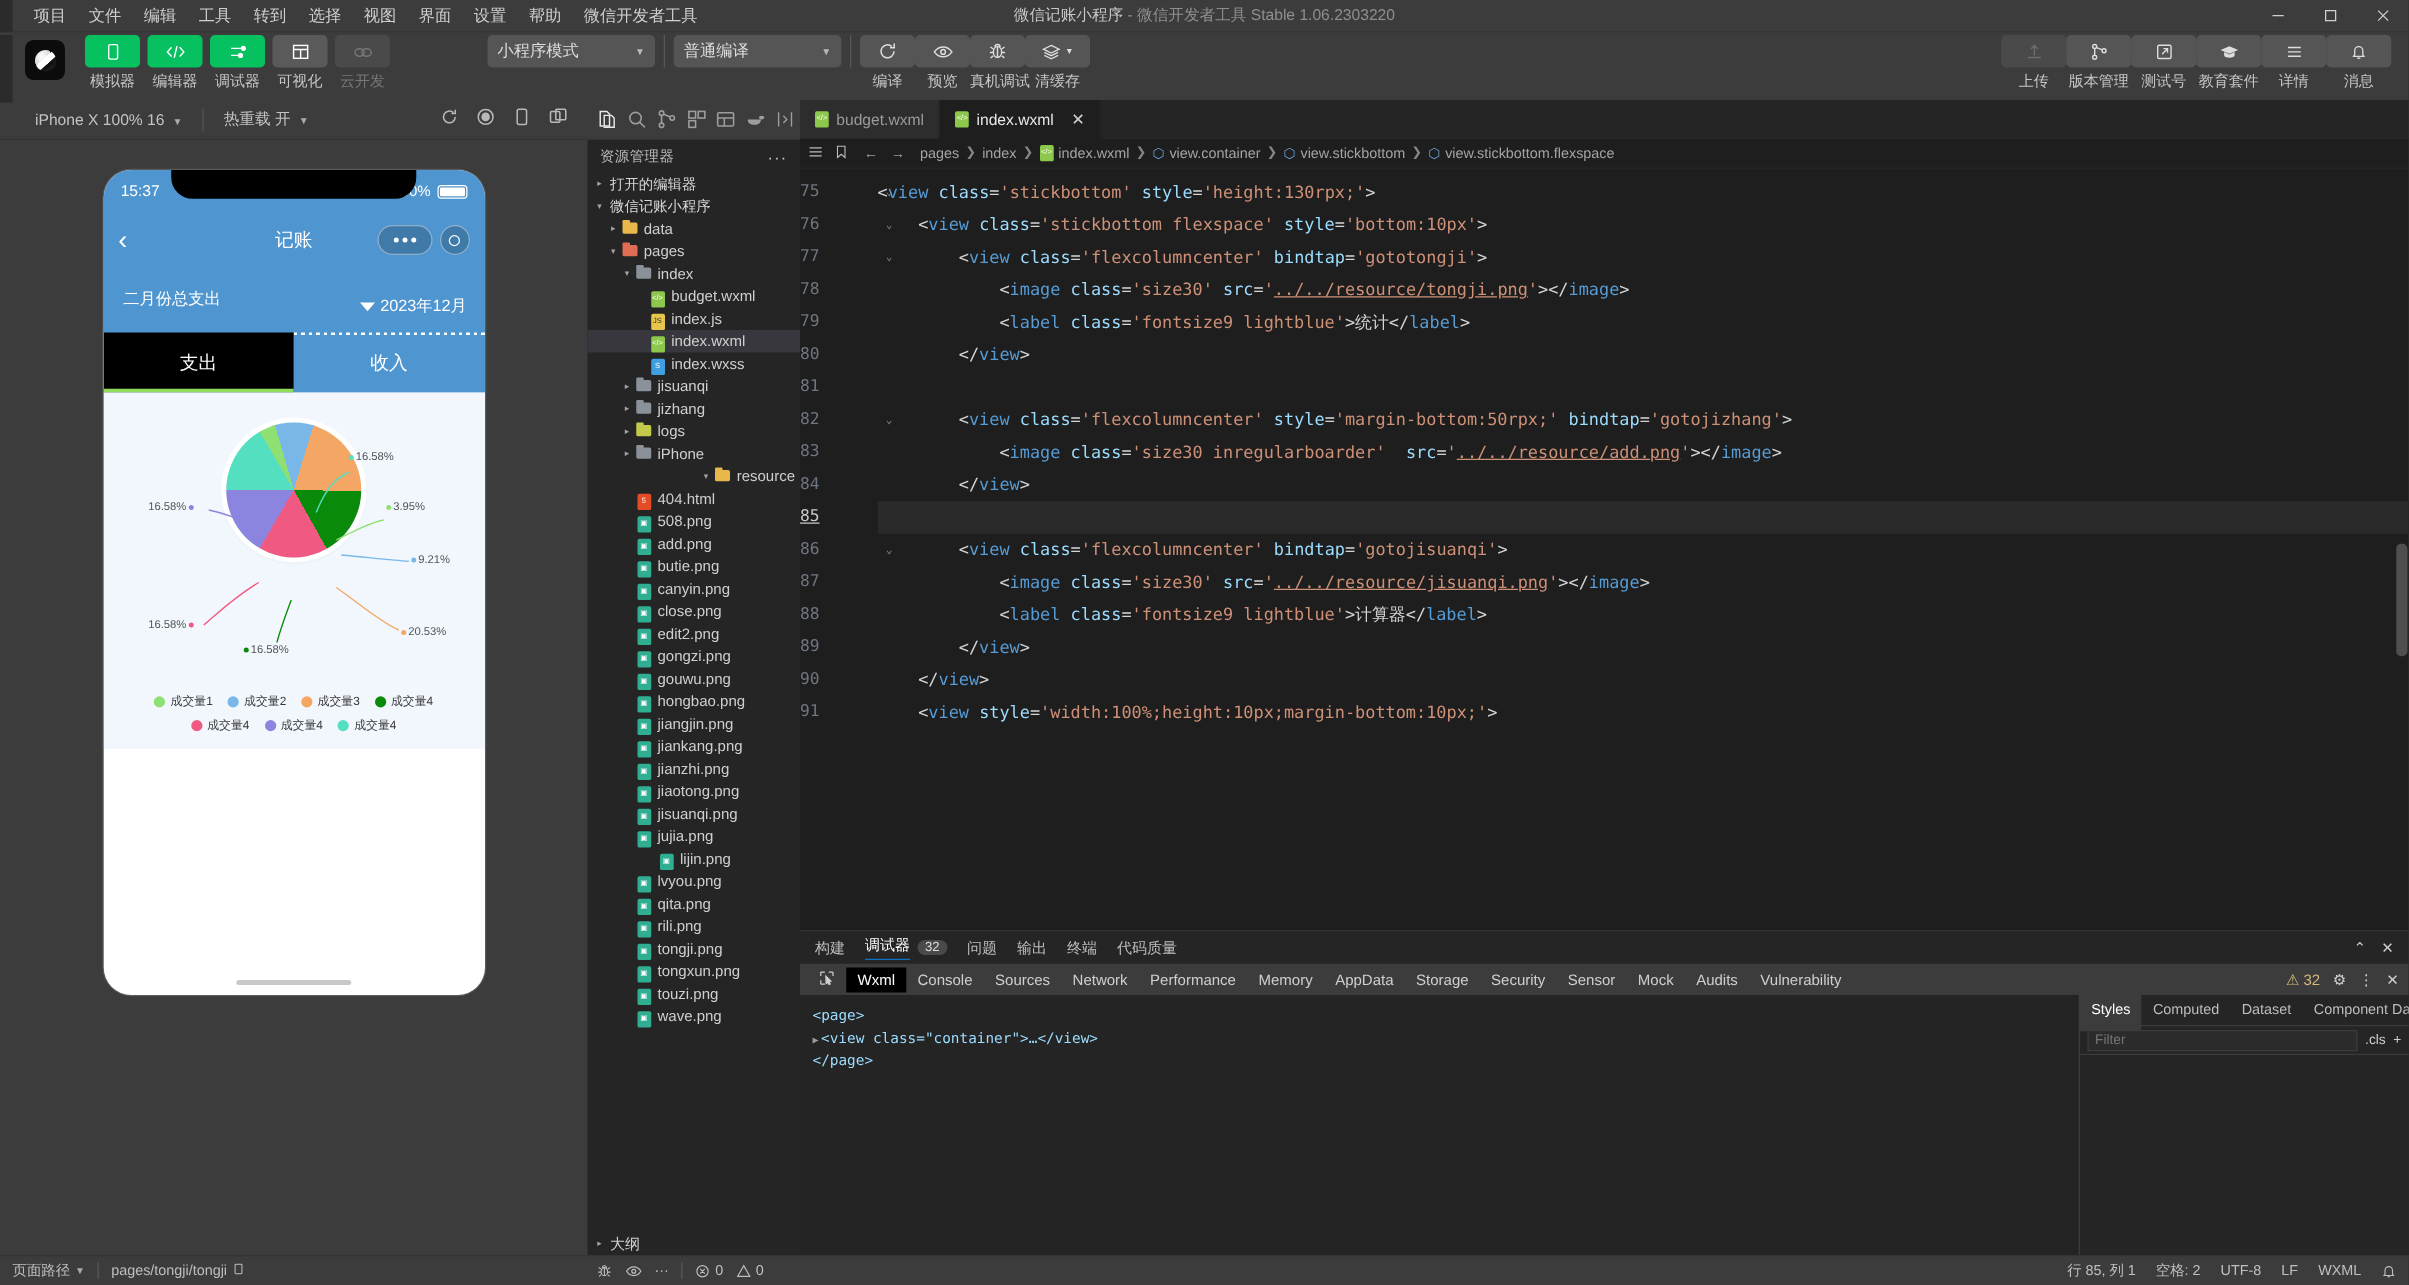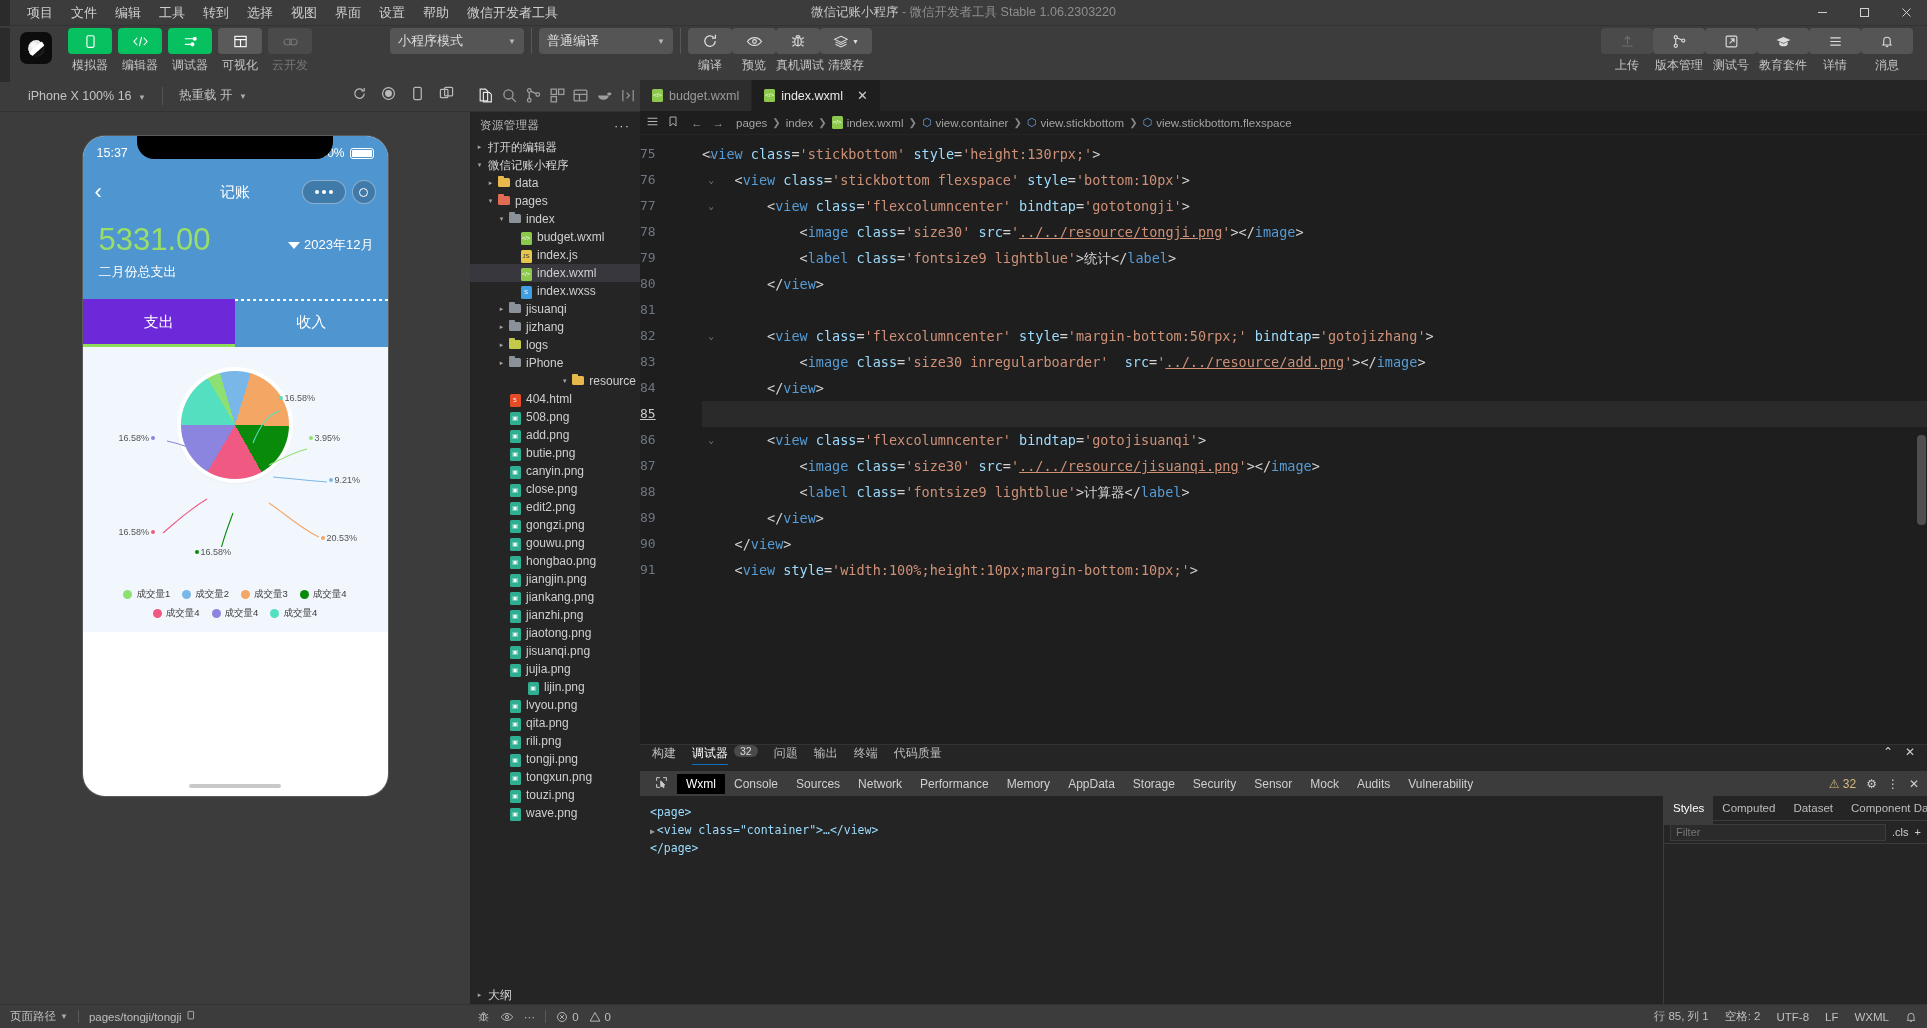--- a/index.html
+++ b/index.html
@@ -106,21 +106,21 @@
   .ph-amount { padding: 10px 16px 18px 16px; position: relative; }
   .ph-amount .num { font-size: 31px; color: #9ade6a; font-weight: 400; line-height:1.05; }
   .ph-amount .cap { font-size: 13px; color: #fff; margin-top: 6px; }
   .ph-month { position: absolute; right: 14px; top: 22px; font-size: 13px; color: #fff;
      display:flex; align-items:center; gap:4px;}
   .ph-month .tri { width:0;height:0;border-left:6px solid transparent;border-right:6px solid transparent;
      border-top:7px solid #fff;}
   .ph-tabs { display: flex; height: 48px; }
   .ph-tab { flex: 1; display: flex; align-items: center; justify-content: center; color: #fff;
      font-size: 15px; background: #4f95cf; position: relative;}
-  .ph-tab.active { background: #6d28d9; }
+  .ph-tab.active { background: #000000; }
   .ph-tab.active:after { content:''; position:absolute; left:0; right:0; bottom:0; height:3px; background:#8fdc5b;}
   .ph-tab.inactive:before{content:'';position:absolute;left:0;right:0;top:0;height:2px;
      background:repeating-linear-gradient(90deg,#fff 0 3px,transparent 3px 6px);}
   .ph-chartarea { background: #f2f7fd; height: 285px; position: relative; }
   .pie-wrap { position: relative; width: 100%; height: 200px; }
   .pie {
     position: absolute; left: 50%; top: 24px; transform: translateX(-50%);
     width: 108px; height: 108px; border-radius: 50%;
     box-shadow: 0 0 0 4px #fff, 0 2px 5px rgba(0,0,0,.15);
   }
@@ -187,21 +187,21 @@
   .cline.cur { background:#2a2a2a; }
   .t-tag{color:#569cd6;} .t-attr{color:#9cdcfe;} .t-str{color:#ce9178;}
   .t-pun{color:#d4d4d4;} .t-txt{color:#d4d4d4;} .t-link{color:#ce9178;text-decoration:underline;}
   .scroll-v { position:absolute; right:0; top:0; width:12px; height:100%; }
   .scroll-v .thumb{ position:absolute; right:1px; top:300px; width:9px; height:90px;
      background:#4f4f4f; border-radius:4px;}
 
   
   .devtools { height: 260px; flex:0 0 260px; background:#252526; display:flex; flex-direction:column;
      border-top:1px solid #333;}
-  .dt-head { height:26px; display:flex; align-items:flex-start; padding:0 12px; gap:16px; font-size:12px;
+  .dt-head { height:26px; display:flex; align-items:center; padding:0 12px; gap:16px; font-size:12px;
      color:#bdbdbd; position:relative;}
   .dt-head .it.active { color:#fff; border-bottom:1px solid #0e70c0; padding-bottom:2px;}
   .dt-badge { background:#4a4a4a; border-radius:8px; padding:0px 6px; font-size:10.5px; color:#ddd;
      margin-left:-10px;}
   .dt-head .right { margin-left:auto; display:flex; gap:12px; align-items:center; color:#cfcfcf;}
   .dt-tabs { height:25px; background:#3c3c3c; display:flex; align-items:center; gap:0; padding-left:6px;
      font-size:12px; color:#cfcfcf;}
   .dtt { padding: 3px 9px; white-space:nowrap;}
   .dtt.active { background:#000; color:#fff; }
   .dt-warn { margin-left:auto; display:flex; align-items:center; gap:10px; padding-right:8px; color:#d7ba7d;}
@@ -488,21 +488,20 @@
                   <span class="d"></span>
                     <span class="d"></span>
                     <span class="d"></span>
                 </span>
                 <span class="circ">
                     <span class="in"></span>
                   </span>
               </span>
             </div>
             <div class="ph-amount">
-              <div class="num">5331.00</div>
               <div class="cap">二月份总支出</div>
               <div class="ph-month">
                 <span class="tri"></span>
                 <span>2023年12月</span>
               </div>
             </div>
             <div class="ph-tabs">
               <div class="ph-tab active">
                 <span>支出</span>
               </div>

